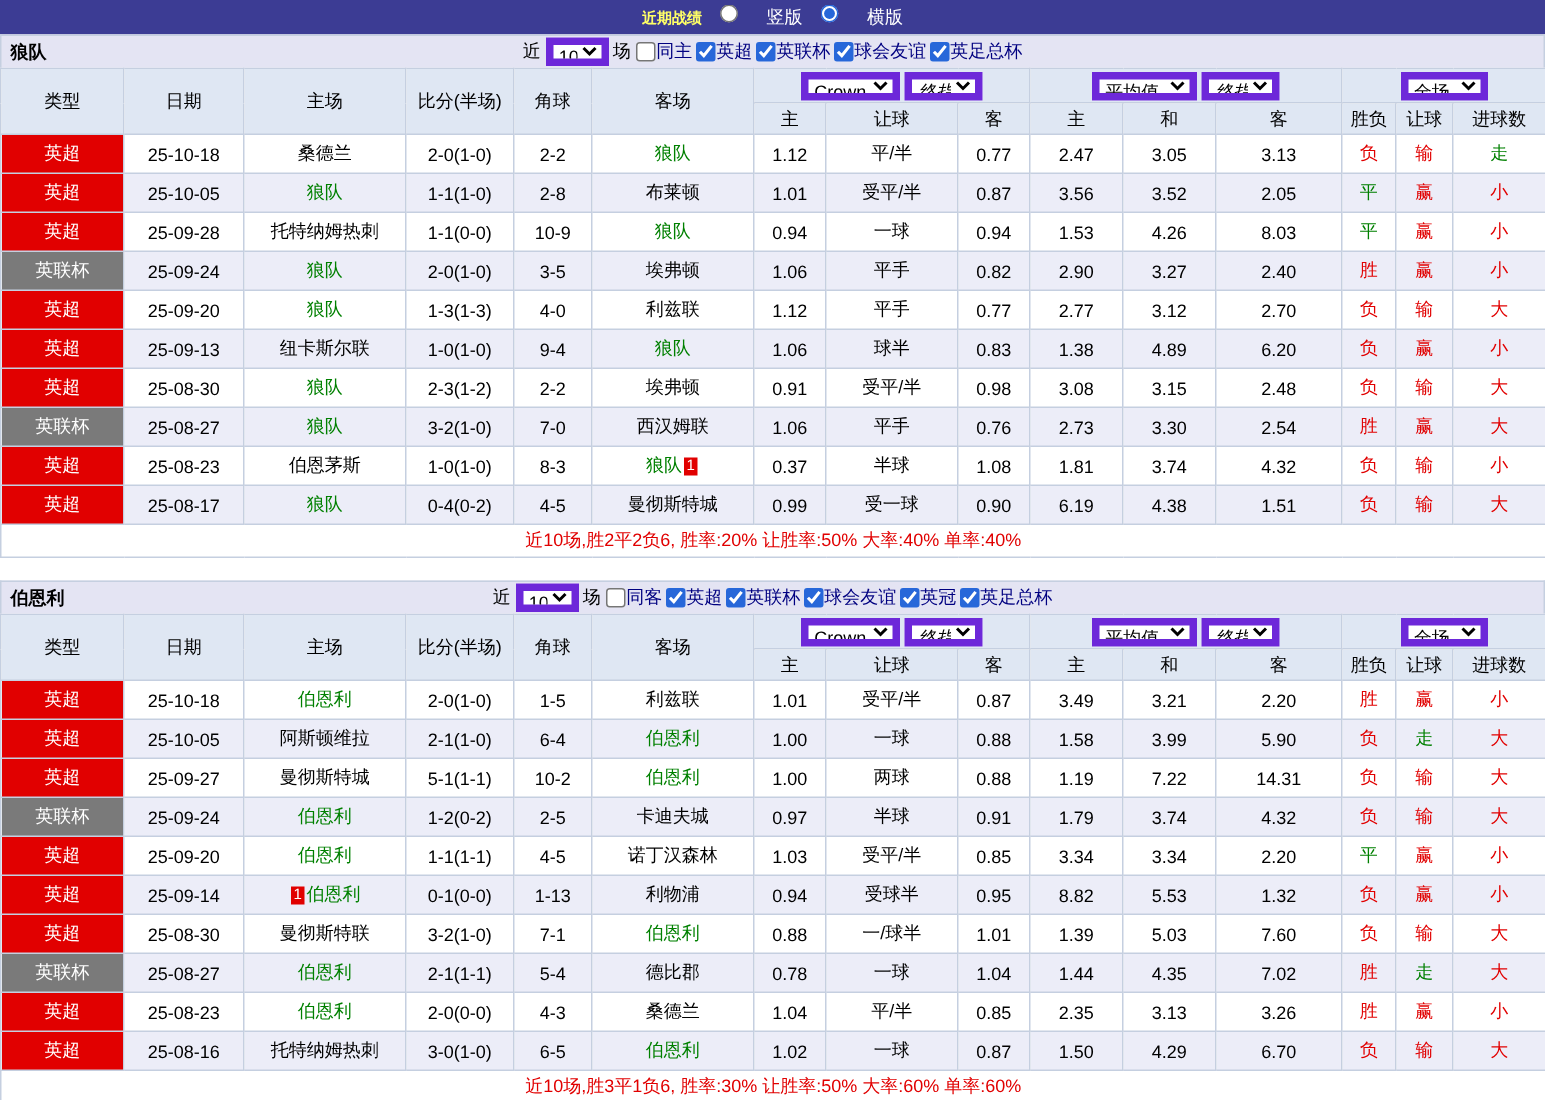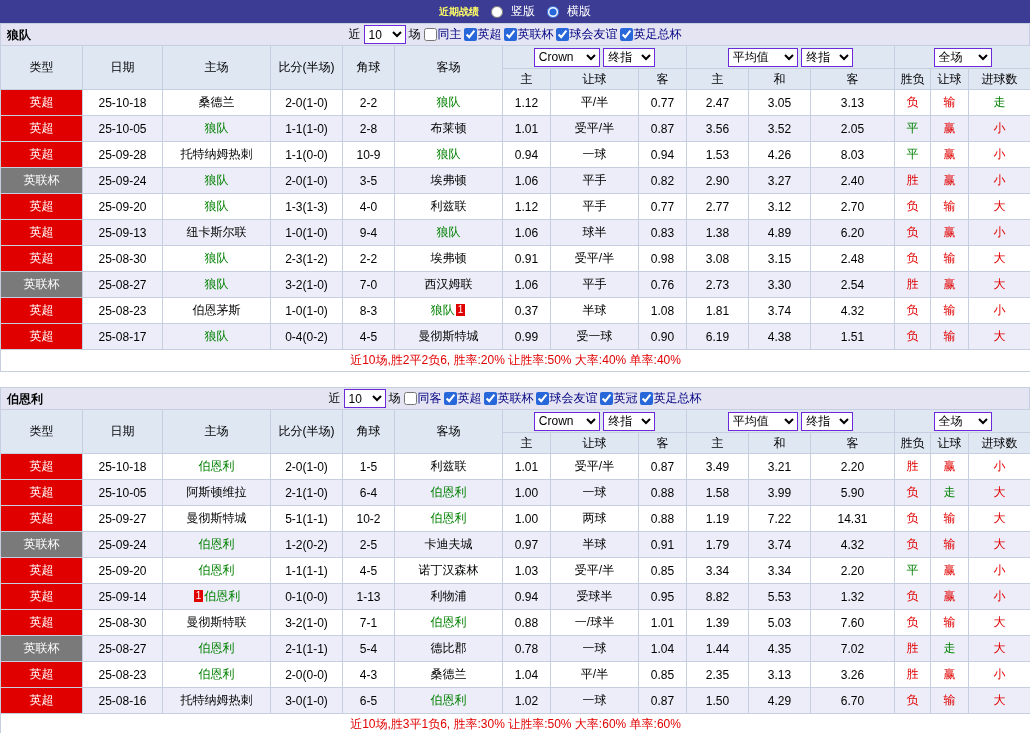--- a/index.html
+++ b/index.html
@@ -20,22 +20,22 @@
     justify-content: center;
     gap: 12px;
   }
   .topbar .title {
     color: var(--topbar-title, #ffff66);
     font-weight: bold;
     font-size: 10px;
   }
   .radio-opt {
     display: inline-flex;
-    align-items: center;
-    gap: 8px;
+    align-items: flex-start;
+    gap: 19px;
     color: #fff;
     cursor: pointer;
   }
   .radio-opt input { width: 12px; height: 12px; margin:0; accent-color: var(--accent-blue, #2767d9); cursor:pointer; }
   
   .team-section + .team-section { margin-top: 15px; }
   .team-bar {
     position: relative;
     height: 22px;
     background: #e4e4f3;
@@ -102,27 +102,27 @@
   td.summary {
     height: 22px;
     color: var(--red, #e10000);
     background: #fff;
   }
   
   select.sel {
     height: 19px;
     font-size: 12px;
     font-family: "Liberation Sans", "DejaVu Sans", sans-serif;
-    border: 1px solid #6d28d9;
+    border: 5px solid #6d28d9;
     background: #fff;
     cursor: pointer;
     vertical-align: middle;
   }
   .w-book { width: 66px; }
-  .w-stage { width: 52px; }
+  .w-stage { width: 52px; font-style: italic; }
   .w-avg { width: 70px; }
   .w-scope { width: 58px; }
   .w-count { width: 42px; }
   .selcell { padding: 1px 0; }
 </style>
 </head>
 <body>
 
 <div class="topbar">
   <span class="title">近期战绩</span>

